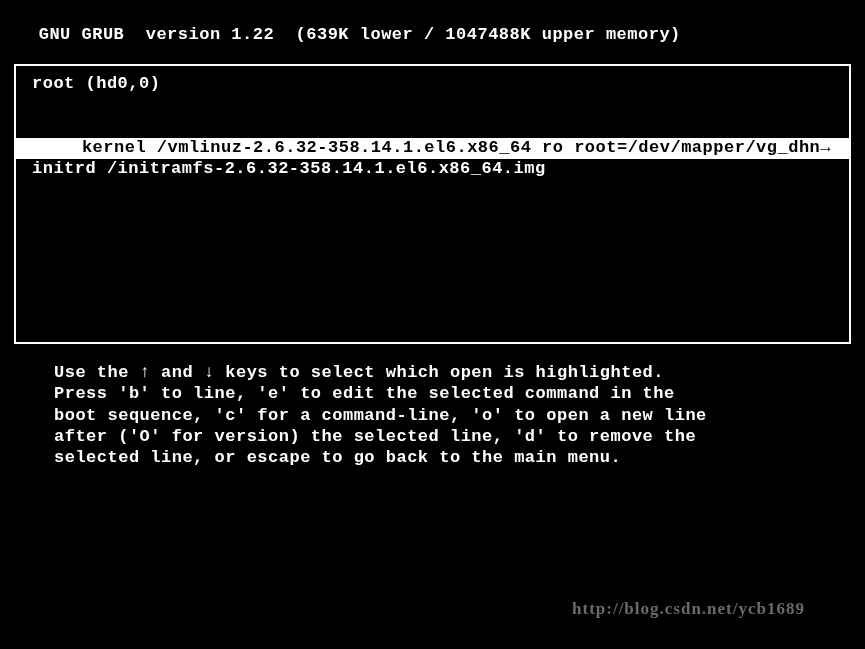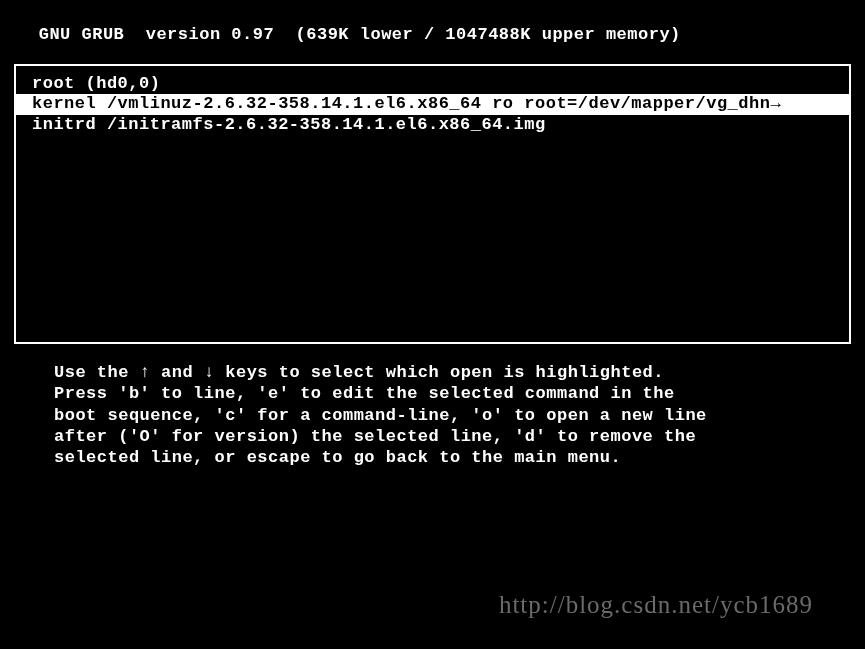--- a/index.html
+++ b/index.html
@@ -31,45 +31,46 @@
     }
     .menu-line {
       white-space: pre;
       padding: 0 16px;
       line-height: 1.2;
     }
     .menu-line.selected {
       background: #fff;
       color: #000;
       display: flex;
-      justify-content: flex-start;
+      justify-content: flex-end;
+      margin-top: 44px;
     }
     .menu-line.selected .arrow {
       padding-right: 2px;
     }
     .help-text {
       padding: 18px 0 0 54px;
       white-space: pre;
       line-height: 1.25;
     }
     .watermark {
       position: absolute;
       bottom: 30px;
-      right: 52px;
+      right: 60px;
       color: #6a6a6a;
       font-family: "Times New Roman", serif;
-      font-size: 25px;
-      font-weight: normal;
+      font-size: 17px;
+      font-weight: bold;
       letter-spacing: 1px;
     }
   </style>
 </head>
 <body>
 
-<div class="header"> GNU GRUB  version 0.97  (639K lower / 1047488K upper memory)</div>
+<div class="header"> GNU GRUB  version 1.22  (639K lower / 1047488K upper memory)</div>
 
 <div class="menu-box">
   <div class="menu-line">root (hd0,0)</div>
   <div class="menu-line selected">
     <span>kernel /vmlinuz-2.6.32-358.14.1.el6.x86_64 ro root=/dev/mapper/vg_dhn</span><span class="arrow">→</span>
   </div>
   <div class="menu-line">initrd /initramfs-2.6.32-358.14.1.el6.x86_64.img</div>
 </div>
 
 <div class="help-text"><span>Use the ↑ and ↓ keys to select which open is highlighted.</span>

